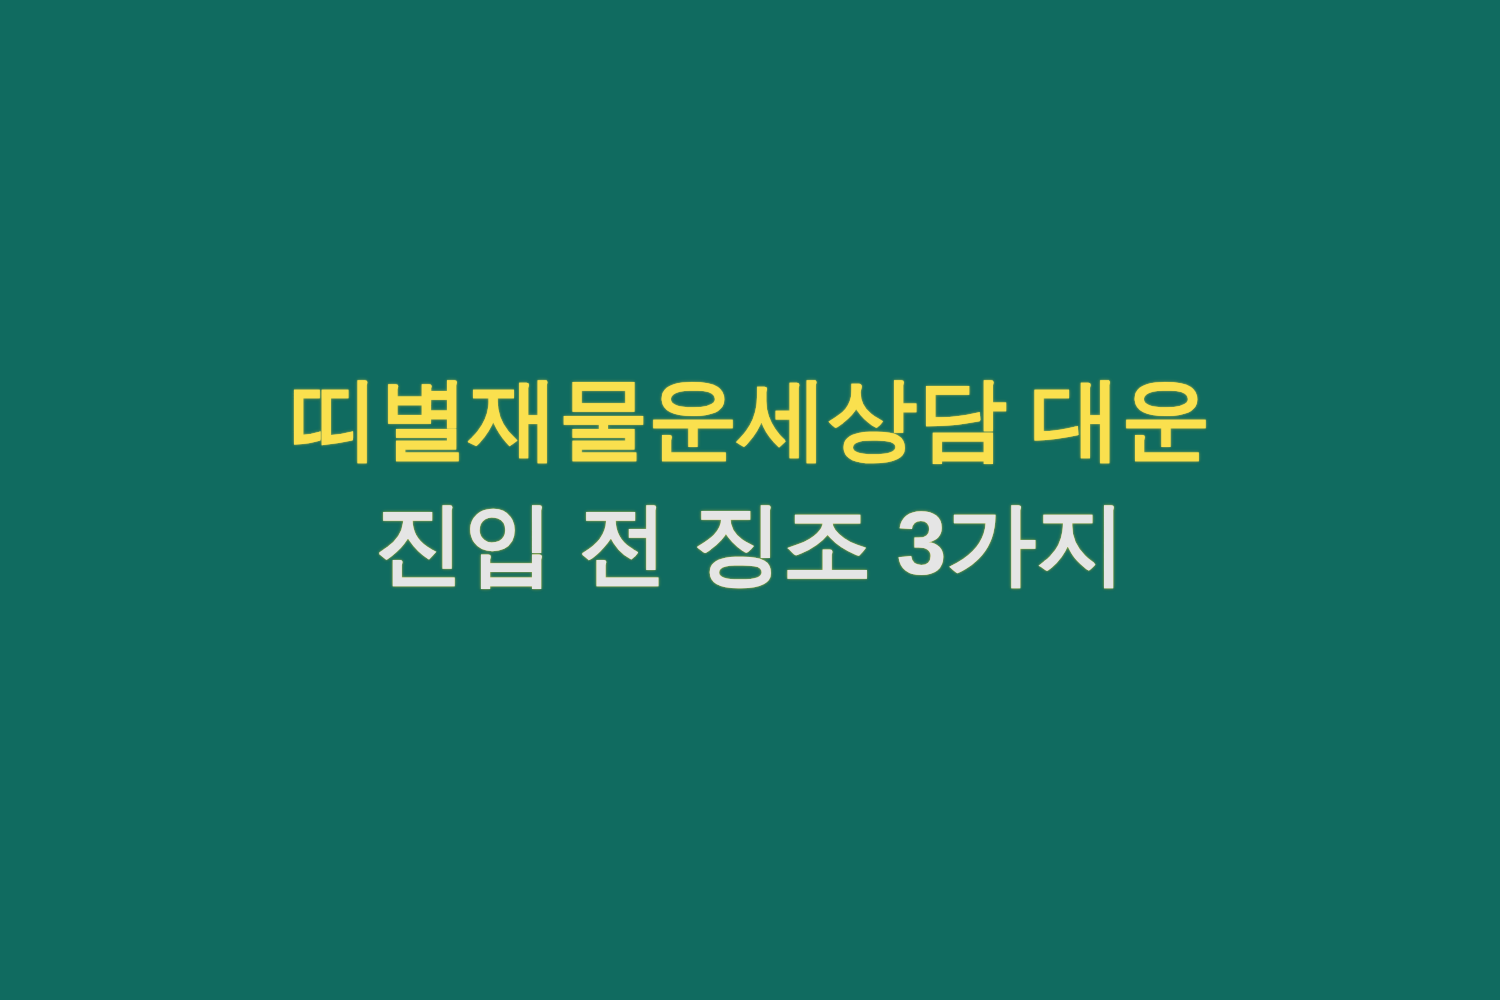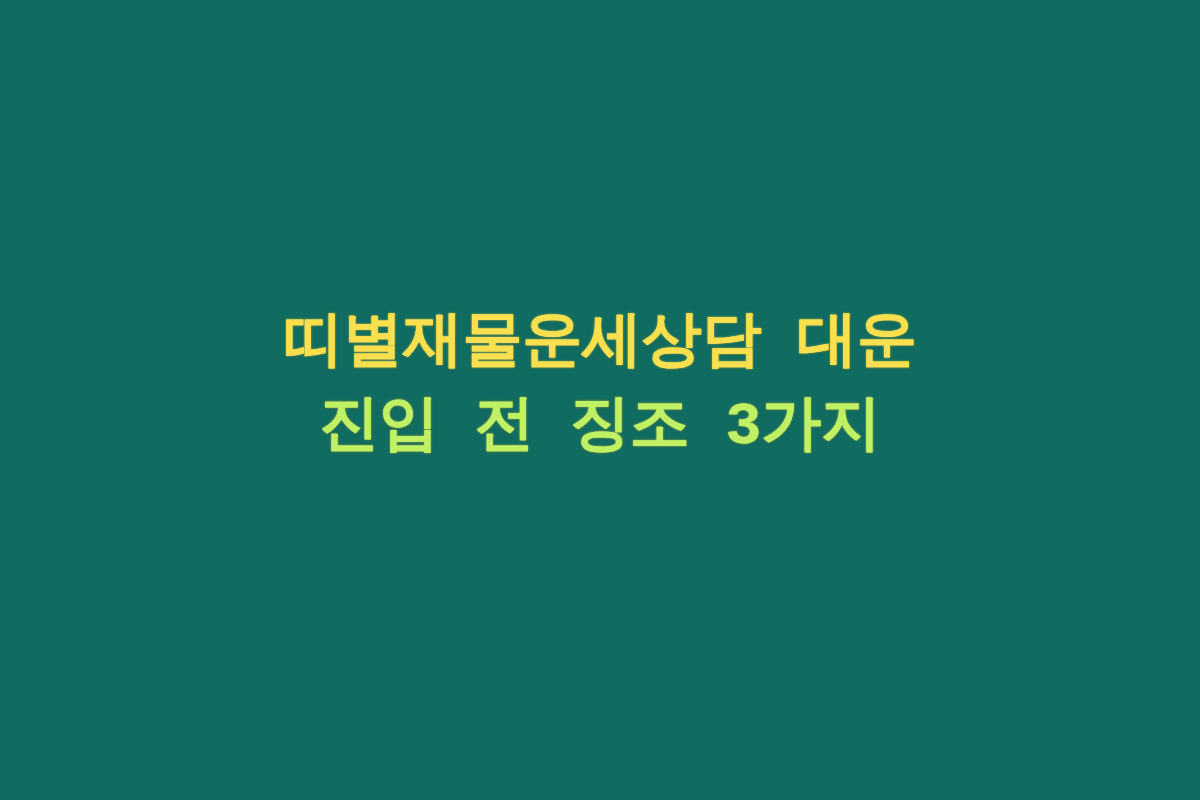--- a/index.html
+++ b/index.html
@@ -30,23 +30,23 @@
     width: 1120px;
     text-align: center;
     
     transform: translateY(-14px);
     user-select: none;
   }
 
   .headline-line {
     display: block;
     color: #FAE04E;
-    font-family: Liberation Mono, monospace;
+    font-family: Liberation Sans, sans-serif;
     font-weight: 700;
-    font-size: 60px;
+    font-size: 72px;
     line-height: 1.36;
     letter-spacing: -0.004em;
     white-space: nowrap;
     
     text-shadow:
       0 0 1px rgba(250, 224, 78, 0.95),
       0 0 3px rgba(250, 224, 78, 0.45),
       0 1px 2px rgba(8, 70, 62, 0.30);
   }
 
@@ -56,17 +56,17 @@
 </style>
 </head>
 <body>
 
 <div id="thumbnail-card" style="background: rgb(16, 107, 96);">
 
   <div id="headline-block">
 
     <span class="headline-line" style="color: rgb(250, 224, 78);">띠별재물운세상담 대운</span>
 
-    <span class="headline-line" style="color: #bef264;">진입 전 징조 3가지</span>
+    <span class="headline-line" style="color: #e5e5e5;">진입 전 징조 3가지</span>
 
   </div>
 
 </div>
 
 </body></html>

